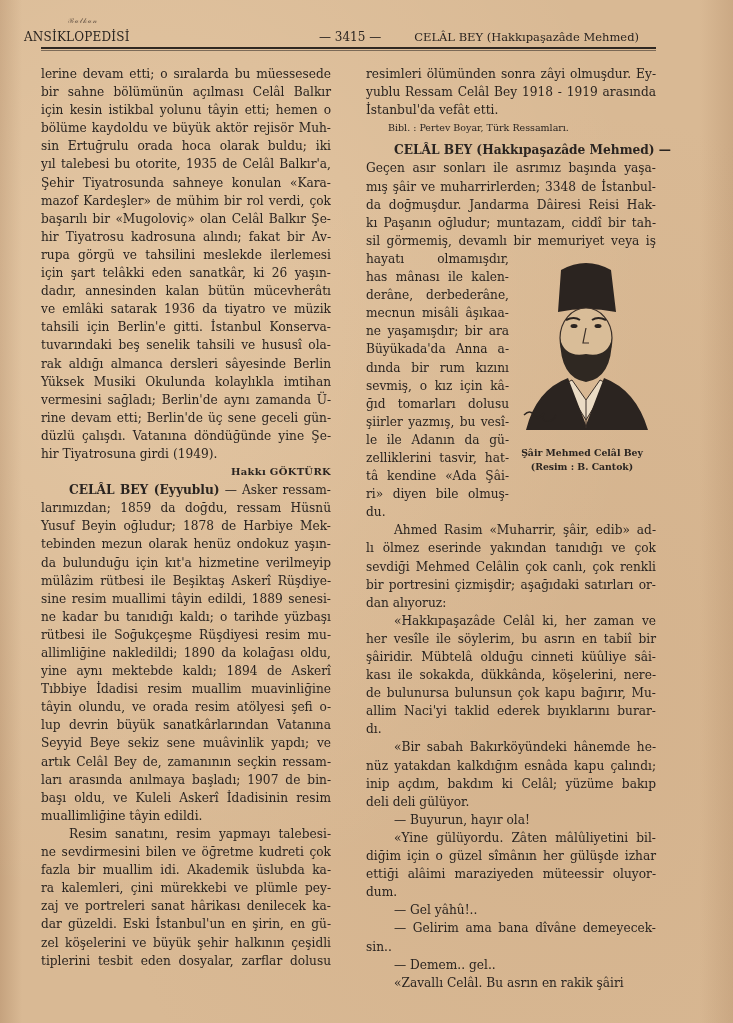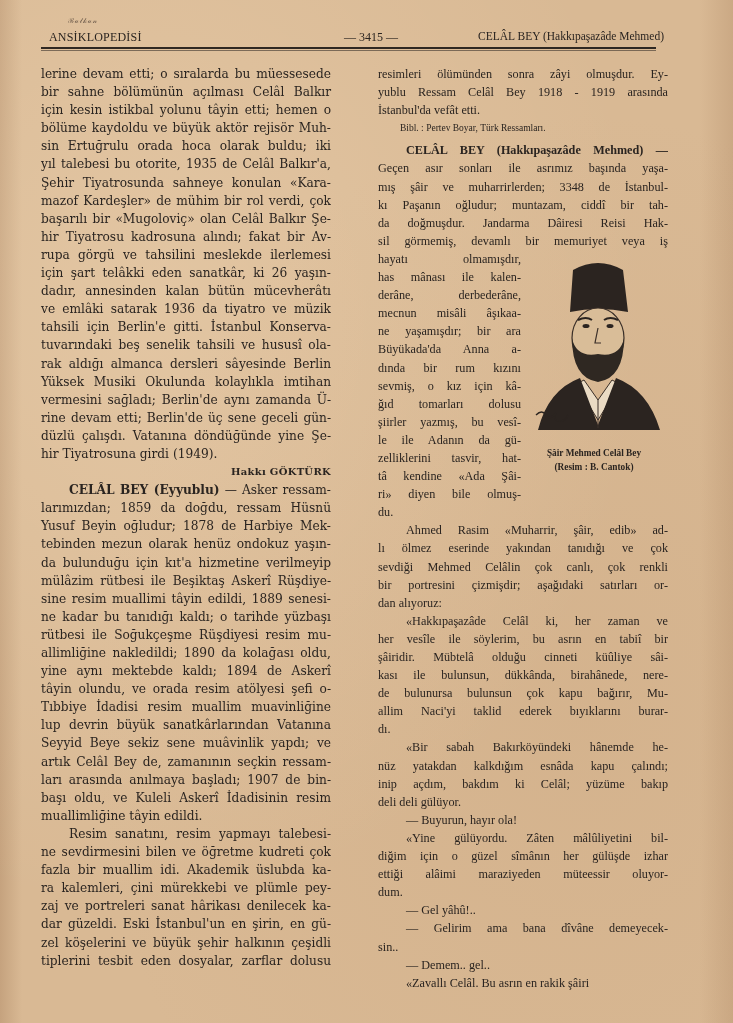--- a/index.html
+++ b/index.html
@@ -9,31 +9,31 @@
     background-image:
       radial-gradient(ellipse at 20% 30%, rgba(255,235,205,0.25), transparent 60%),
       radial-gradient(ellipse at 80% 70%, rgba(190,150,110,0.18), transparent 60%),
       linear-gradient(90deg, rgba(160,120,85,0.35) 0px, rgba(160,120,85,0) 22px, rgba(0,0,0,0) 700px, rgba(160,120,85,0.25) 733px);
     font-family: "DejaVu Serif", "Liberation Serif", serif;
     color: #2a2420;
     position: relative;
   }
   .page { position: absolute; left: 0; top: 0; width: 733px; height: 1023px; margin-left: 6px; }
 
-  .header { position: absolute; left: 43px; top: 28px; width: 615px; height: 22px; font-family: Liberation Serif, serif; }
+  .header { position: absolute; left: 18px; top: 28px; width: 615px; height: 22px; }
   .header .left { position: absolute; left: 0; top: 2px; font-size: 12px; letter-spacing: 0.2px; }
   .header .center { position: absolute; left: 295px; top: 2px; font-size: 12px; }
   .header .right { position: absolute; right: 0; top: 2px; font-size: 11.5px; }
   .rule { position: absolute; left: 35px; top: 47px; width: 615px; height: 0; border-top: 2px solid #2f2822; }
   .rule2 { position: absolute; left: 35px; top: 50px; width: 615px; height: 0; border-top: 1px solid #3a322b; opacity: 0.6; }
   .stamp { position: absolute; left: 62px; top: 16px; font-size: 7px; color: #6c5a4a; letter-spacing: 1px; }
 
   .col { position: absolute; top: 65px; }
   .col-left { left: 35px; width: 290px; }
-  .col-right { left: 372px; width: 290px; font-family: Liberation Serif, serif; }
+  .col-right { left: 360px; width: 290px; }
 
   .line {
     font-size: 12.2px; line-height: 18.1px; height: 18.1px;
     white-space: nowrap; text-align: justify; text-align-last: justify;
     overflow: visible;
   }
   .line.last { text-align-last: left; }
   .line.indent { padding-left: 28px; }
   .line.right-sig { text-align: right; text-align-last: right; font-size: 10px; font-weight: bold; letter-spacing: 0.3px; }
   .line.bibl { font-size: 9.5px; padding-left: 22px; text-align-last: left; }
@@ -92,22 +92,22 @@
         <div class="line">larımızdan; 1859 da doğdu, ressam Hüsnü</div>
         <div class="line">Yusuf Beyin oğludur; 1878 de Harbiye Mek-</div>
         <div class="line">tebinden mezun olarak henüz ondokuz yaşın-</div>
         <div class="line">da bulunduğu için kıt'a hizmetine verilmeyip</div>
         <div class="line">mülâzim rütbesi ile Beşiktaş Askerî Rüşdiye-</div>
         <div class="line">sine resim muallimi tâyin edildi, 1889 senesi-</div>
         <div class="line">ne kadar bu tanıdığı kaldı; o tarihde yüzbaşı</div>
         <div class="line">rütbesi ile Soğukçeşme Rüşdiyesi resim mu-</div>
         <div class="line">allimliğine nakledildi; 1890 da kolağası oldu,</div>
         <div class="line">yine aynı mektebde kaldı; 1894 de Askerî</div>
+        <div class="line">Tıbbiye İdadisi resim muallim muavinliğine</div>
         <div class="line">tâyin olundu, ve orada resim atölyesi şefi o-</div>
-        <div class="line">Tıbbiye İdadisi resim muallim muavinliğine</div>
         <div class="line">lup devrin büyük sanatkârlarından Vatanına</div>
         <div class="line">Seyyid Beye sekiz sene muâvinlik yapdı; ve</div>
         <div class="line">artık Celâl Bey de, zamanının seçkin ressam-</div>
         <div class="line">ları arasında anılmaya başladı; 1907 de bin-</div>
         <div class="line">başı oldu, ve Kuleli Askerî İdadisinin resim</div>
         <div class="line last">muallimliğine tâyin edildi.</div>
       </div>
     <div id="left-para3">
         <div class="line indent">Resim sanatını, resim yapmayı talebesi-</div>
         <div class="line">ne sevdirmesini bilen ve öğretme kudreti çok</div>
@@ -124,22 +124,22 @@
     <div id="right-top">
         <div class="line">resimleri ölümünden sonra zâyi olmuşdur. Ey-</div>
         <div class="line">yublu Ressam Celâl Bey 1918 - 1919 arasında</div>
         <div class="line last">İstanbul'da vefât etti.</div>
       </div>
     <div class="line bibl">Bibl. : Pertev Boyar, Türk Ressamları.</div>
     <div class="line indent b" style="margin-top:4px">CELÂL BEY (Hakkıpaşazâde Mehmed) —</div>
     <div id="right-entry3">
         <div class="line">Geçen asır sonları ile asrımız başında yaşa-</div>
         <div class="line">mış şâir ve muharrirlerden; 3348 de İstanbul-</div>
+        <div class="line">da doğmuşdur. Jandarma Dâiresi Reisi Hak-</div>
         <div class="line">kı Paşanın oğludur; muntazam, ciddî bir tah-</div>
-        <div class="line">da doğmuşdur. Jandarma Dâiresi Reisi Hak-</div>
         <div class="line">sil görmemiş, devamlı bir memuriyet veya iş</div>
       </div>
 
     <div style="position:relative;">
       <div id="right-narrow" class="narrow">
           <div class="line">hayatı olmamışdır,</div>
           <div class="line">has mânası ile kalen-</div>
           <div class="line">derâne, derbederâne,</div>
           <div class="line">mecnun misâli âşıkaa-</div>
           <div class="line">ne yaşamışdır; bir ara</div>
@@ -185,21 +185,21 @@
         <div class="line indent">Ahmed Rasim «Muharrir, şâir, edib» ad-</div>
         <div class="line">lı ölmez eserinde yakından tanıdığı ve çok</div>
         <div class="line">sevdiği Mehmed Celâlin çok canlı, çok renkli</div>
         <div class="line">bir portresini çizmişdir; aşağıdaki satırları or-</div>
         <div class="line last">dan alıyoruz:</div>
       </div>
     <div id="right-quote1">
         <div class="line indent">«Hakkıpaşazâde Celâl ki, her zaman ve</div>
         <div class="line">her vesîle ile söylerim, bu asrın en tabiî bir</div>
         <div class="line">şâiridir. Mübtelâ olduğu cinneti küûliye sâi-</div>
-        <div class="line">kası ile bulunsun, dükkânda, birahânede, nere-</div>
+        <div class="line">kası ile sokakda, dükkânda, köşelerini, nere-</div>
         <div class="line">de bulunursa bulunsun çok kapu bağırır, Mu-</div>
         <div class="line">allim Naci'yi taklid ederek bıyıklarını burar-</div>
         <div class="line last">dı.</div>
       </div>
     <div id="right-quote2">
         <div class="line indent">«Bir sabah Bakırköyündeki hânemde he-</div>
         <div class="line">nüz yatakdan kalkdığım esnâda kapu çalındı;</div>
         <div class="line">inip açdım, bakdım ki Celâl; yüzüme bakıp</div>
         <div class="line last">deli deli gülüyor.</div>
       </div>

